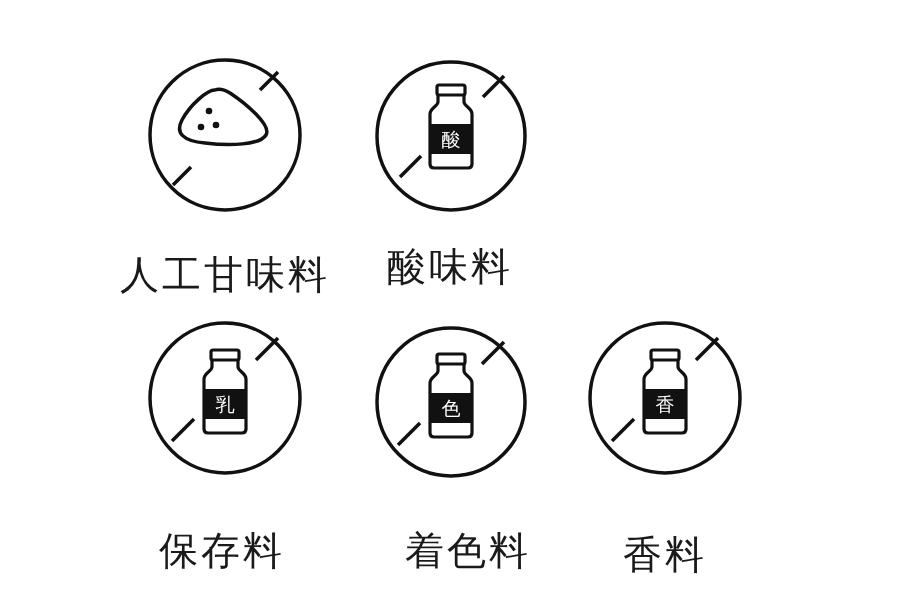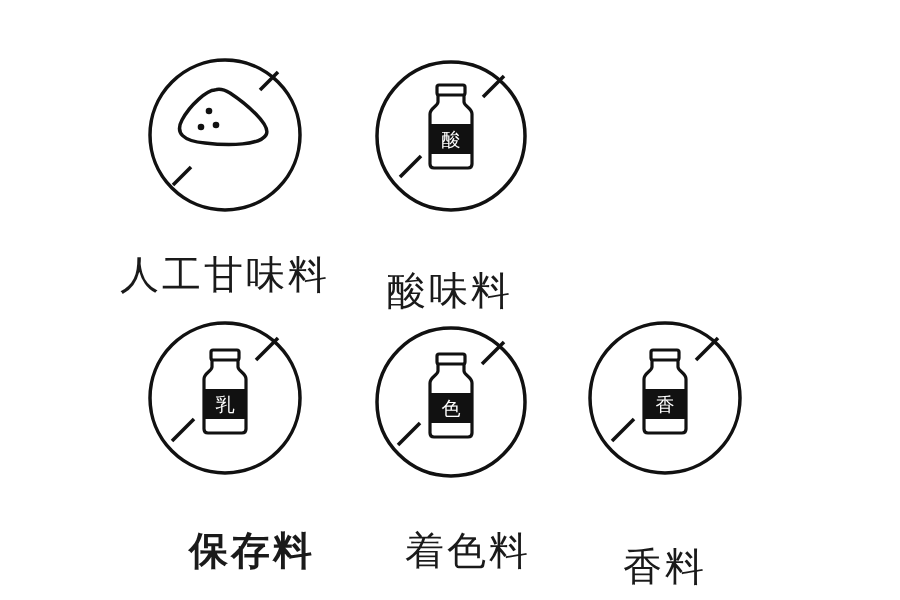--- a/index.html
+++ b/index.html
@@ -1,20 +1,20 @@
 <!DOCTYPE html>
 <html><head>
 <meta charset="utf-8">
 <style>
   html, body { margin:0; padding:0; background:#ffffff; }
   body { width:900px; height:600px; position:relative; overflow:hidden;
          font-family:"DejaVu Sans", sans-serif; color:#111; }
   .icon { position:absolute; }
   .label { position:absolute; font-size:39px; letter-spacing:3px; color:#1a1a1a; white-space:nowrap; transform:translateX(-50%); }
-  .label.bold { font-weight:bold;margin-left:30px; }
+  .label.bold { font-weight:normal; }
   .bottle-text { font-family:"DejaVu Sans", sans-serif; fill:#ffffff; font-size:19px; }
 </style>
 </head>
 <body>
 
 <svg class="icon" style="left:145px;top:55px" width="160" height="160" viewBox="0 0 160 160">
   <circle cx="80" cy="80" r="75" fill="none" stroke="#111" stroke-width="3.5"></circle>
   <line x1="115" y1="35" x2="133" y2="17" stroke="#111" stroke-width="3.5"></line>
   <line x1="46" y1="112" x2="28" y2="130" stroke="#111" stroke-width="3.5"></line>
   <path d="M70 35 C 62 35, 45 50, 37 65 C 30 78, 38 86, 60 88 C 85 91, 115 90, 121 80 C 127 70, 100 48, 85 38 C 80 35, 75 33, 70 35 Z" fill="none" stroke="#111" stroke-width="3.5" stroke-linejoin="round"></path>
@@ -26,21 +26,21 @@
 
 <svg class="icon" style="left:371px;top:56px" width="160" height="160" viewBox="0 0 160 160">
   <circle cx="80" cy="80" r="74" fill="none" stroke="#111" stroke-width="3.5"></circle>
   <line x1="112" y1="41" x2="133" y2="20" stroke="#111" stroke-width="3.5"></line>
   <line x1="50" y1="100" x2="29" y2="121" stroke="#111" stroke-width="3.5"></line>
   <rect x="66" y="29" width="28" height="10" rx="2" fill="none" stroke="#111" stroke-width="3.2"></rect>
   <path d="M67 39 L67 46 C 67 50, 59 52, 59 58 L59 108 C 59 111, 61 112, 63 112 L97 112 C 99 112, 101 111, 101 108 L101 58 C 101 52, 93 50, 93 46 L93 39" fill="none" stroke="#111" stroke-width="3.2" stroke-linejoin="round"></path>
   <rect x="59" y="68" width="42" height="30" fill="#111"></rect>
   <text class="bottle-text" x="80" y="90" text-anchor="middle">酸</text>
 </svg>
-<div class="label" style="left:450px;top:264px">酸味料</div>
+<div class="label" style="left:450px;top:240px">酸味料</div>
 
 <svg class="icon" style="left:145px;top:318px" width="160" height="160" viewBox="0 0 160 160">
   <circle cx="80" cy="80" r="75" fill="none" stroke="#111" stroke-width="3.5"></circle>
   <line x1="111" y1="42" x2="133" y2="20" stroke="#111" stroke-width="3.5"></line>
   <line x1="49" y1="101" x2="27" y2="123" stroke="#111" stroke-width="3.5"></line>
   <rect x="66" y="32" width="28" height="10" rx="2" fill="none" stroke="#111" stroke-width="3.2"></rect>
   <path d="M67 42 L67 49 C 67 53, 59 55, 59 61 L59 111 C 59 114, 61 115, 63 115 L97 115 C 99 115, 101 114, 101 111 L101 61 C 101 55, 93 53, 93 49 L93 42" fill="none" stroke="#111" stroke-width="3.2" stroke-linejoin="round"></path>
   <rect x="59" y="71" width="42" height="30" fill="#111"></rect>
   <text class="bottle-text" x="80" y="93" text-anchor="middle">乳</text>
 </svg>
@@ -59,13 +59,13 @@
 
 <svg class="icon" style="left:585px;top:318px" width="160" height="160" viewBox="0 0 160 160">
   <circle cx="80" cy="80" r="75" fill="none" stroke="#111" stroke-width="3.5"></circle>
   <line x1="111" y1="42" x2="133" y2="20" stroke="#111" stroke-width="3.5"></line>
   <line x1="49" y1="101" x2="27" y2="123" stroke="#111" stroke-width="3.5"></line>
   <rect x="66" y="32" width="28" height="10" rx="2" fill="none" stroke="#111" stroke-width="3.2"></rect>
   <path d="M67 42 L67 49 C 67 53, 59 55, 59 61 L59 111 C 59 114, 61 115, 63 115 L97 115 C 99 115, 101 114, 101 111 L101 61 C 101 55, 93 53, 93 49 L93 42" fill="none" stroke="#111" stroke-width="3.2" stroke-linejoin="round"></path>
   <rect x="59" y="71" width="42" height="30" fill="#111"></rect>
   <text class="bottle-text" x="80" y="93" text-anchor="middle">香</text>
 </svg>
-<div class="label" style="left:665px;top:540px">香料</div>
+<div class="label" style="left:665px;top:528px">香料</div>
 
 </body></html>

